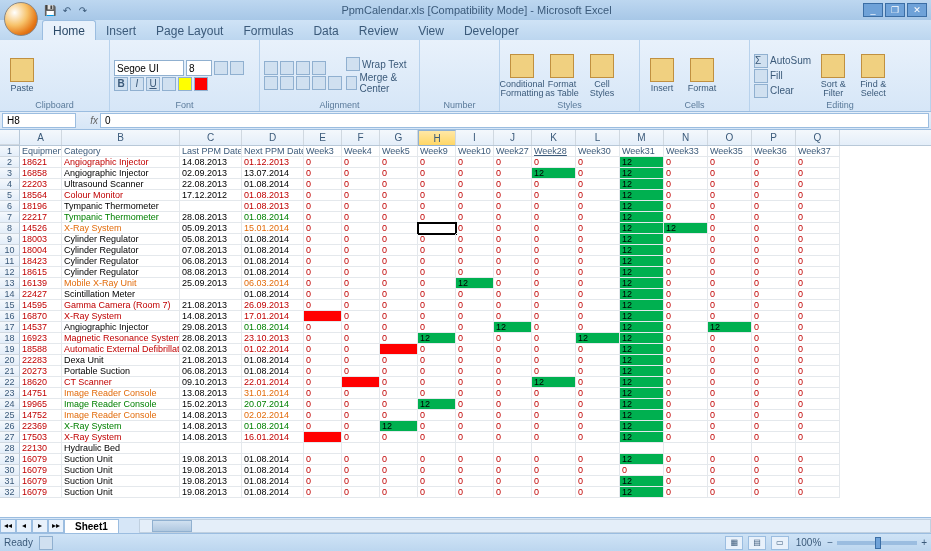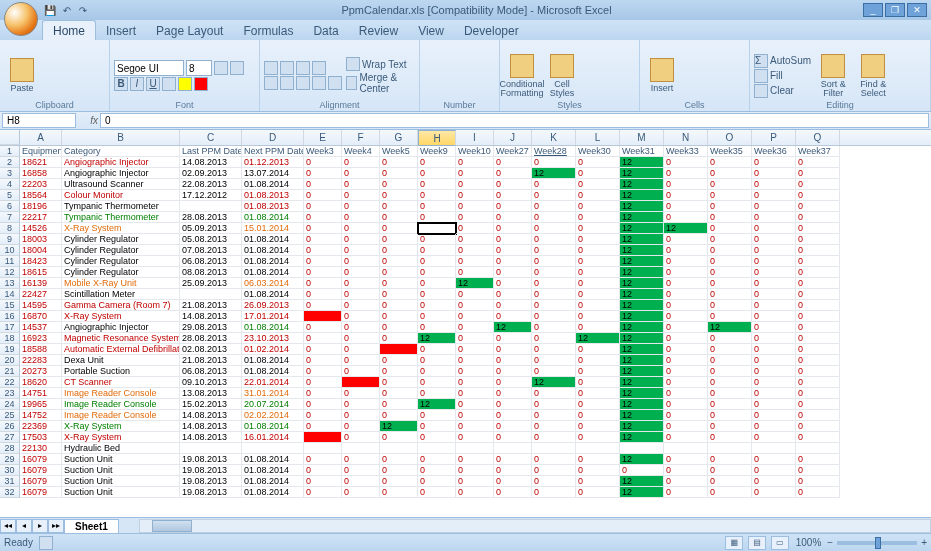--- a/index.html
+++ b/index.html
@@ -164,30 +164,38 @@
     <div class="glabel">Number</div>
   </div>
   <div class="rgroup" style="width:140px">
     <div class="gcontent">
       <div class="bigbtn">
           <div class="ico"></div>
           <div class="lbl">Conditional Formatting</div>
         </div>
       <div class="bigbtn">
           <div class="ico"></div>
+          <div class="lbl">Format as Table</div>
+        </div>
+      <div class="bigbtn">
+          <div class="ico"></div>
           <div class="lbl">Cell Styles</div>
         </div>
     </div>
     <div class="glabel">Styles</div>
   </div>
   <div class="rgroup" style="width:110px">
     <div class="gcontent">
       <div class="bigbtn">
           <div class="ico"></div>
           <div class="lbl">Insert</div>
+        </div>
+      <div class="bigbtn">
+          <div class="ico"></div>
+          <div class="lbl">Format</div>
         </div>
     </div>
     <div class="glabel">Cells</div>
   </div>
   <div class="rgroup" style="flex:1">
     <div class="gcontent">
       <div class="vstack">
         <div class="row">
             <span class="smico">Σ</span>
             <span class="ftext">AutoSum</span>

